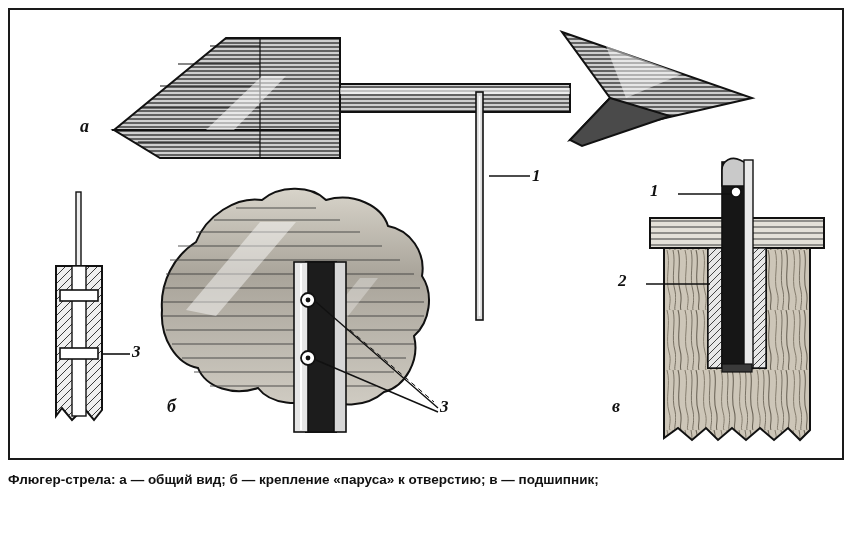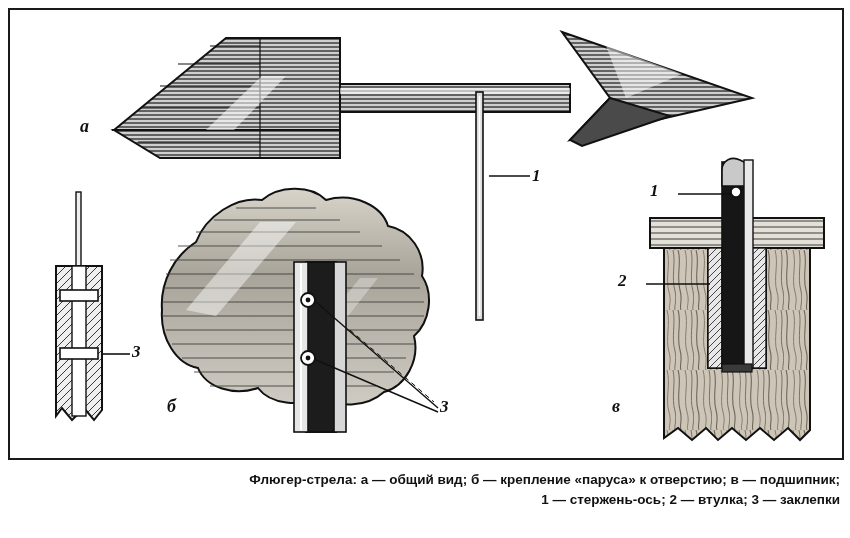--- a/index.html
+++ b/index.html
@@ -55,21 +55,21 @@
   }
   #caption {
     position: absolute;
     left: 8px;
     top: 470px;
     width: 832px;
     font-family: "Liberation Sans", sans-serif;
     font-size: 13.5px;
     font-weight: bold;
     color: #111;
-    text-align: right;
+    text-align: left;
     line-height: 1.5;
   }
   #caption div {
     white-space: nowrap;
   }
 </style>
 </head>
 <body>
 
 <div id="page">
@@ -236,16 +236,15 @@
 
     <div class="num" style="left:522px; top:157px;">1</div>
     <div class="num" style="left:122px; top:333px;">3</div>
     <div class="num" style="left:430px; top:388px;">3</div>
     <div class="num" style="left:640px; top:172px;">1</div>
     <div class="num" style="left:608px; top:262px;">2</div>
   </div>
 
   <div id="caption">
     <div>Флюгер-стрела:  а — общий вид;  б — крепление «паруса» к отверстию;  в — подшипник;</div>
-    <div>1 — стержень-ось; 2 — втулка; 3 — заклепки</div>
   </div>
 
 </div>
 
 </body></html>

